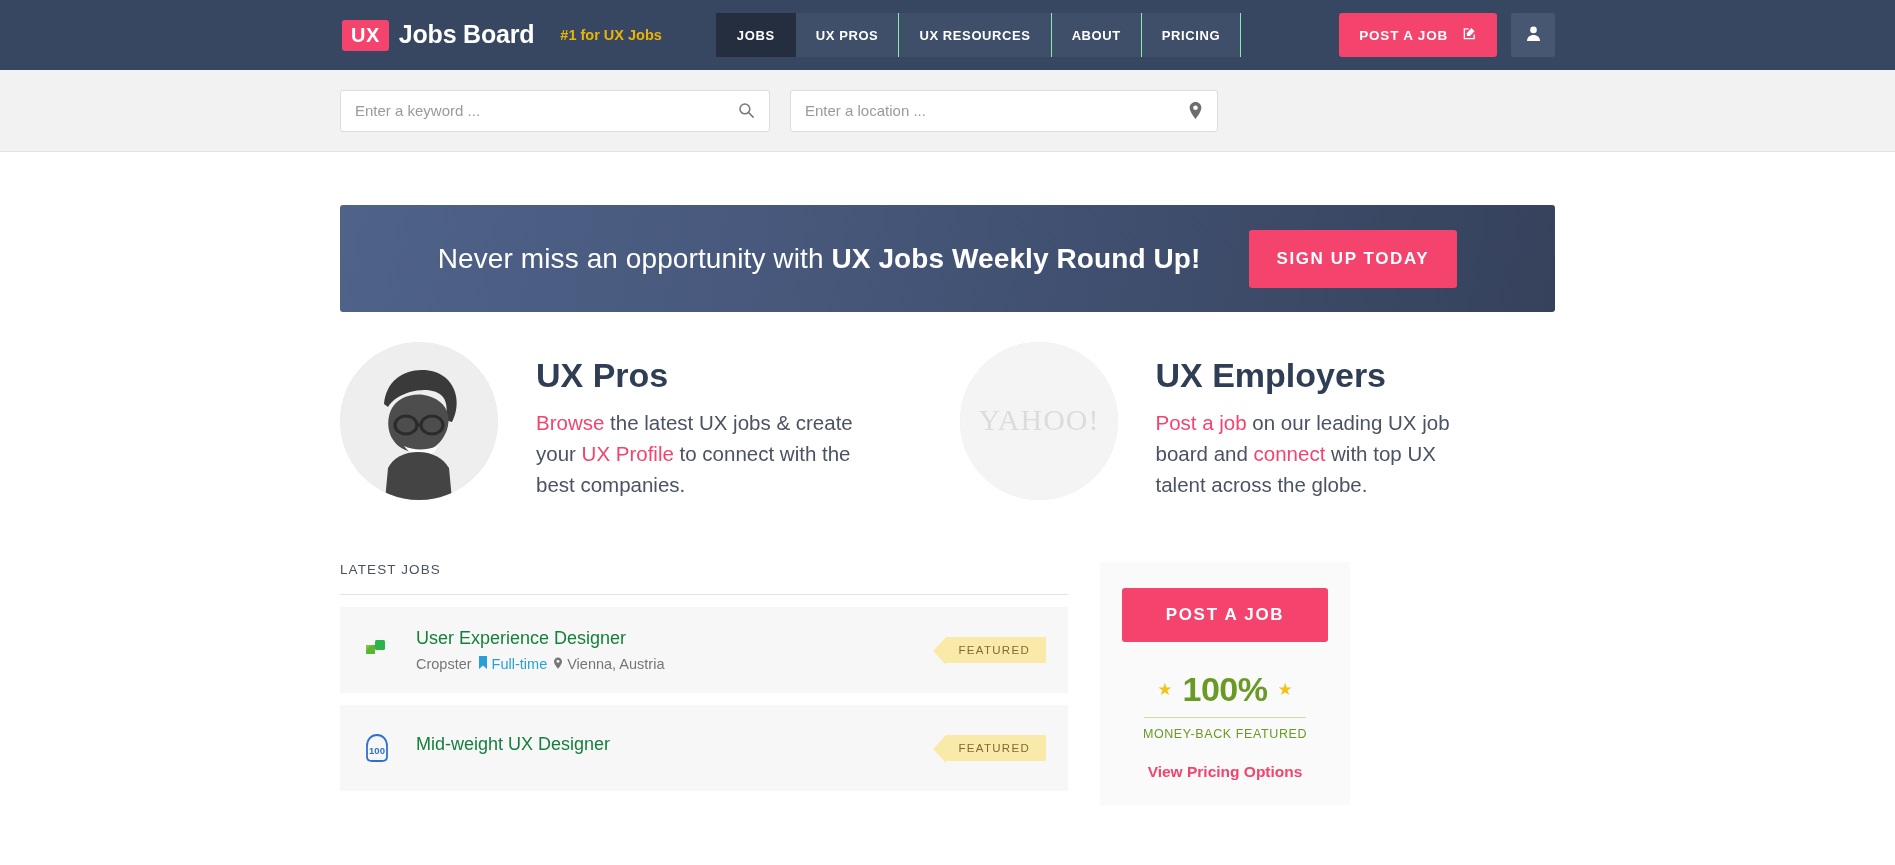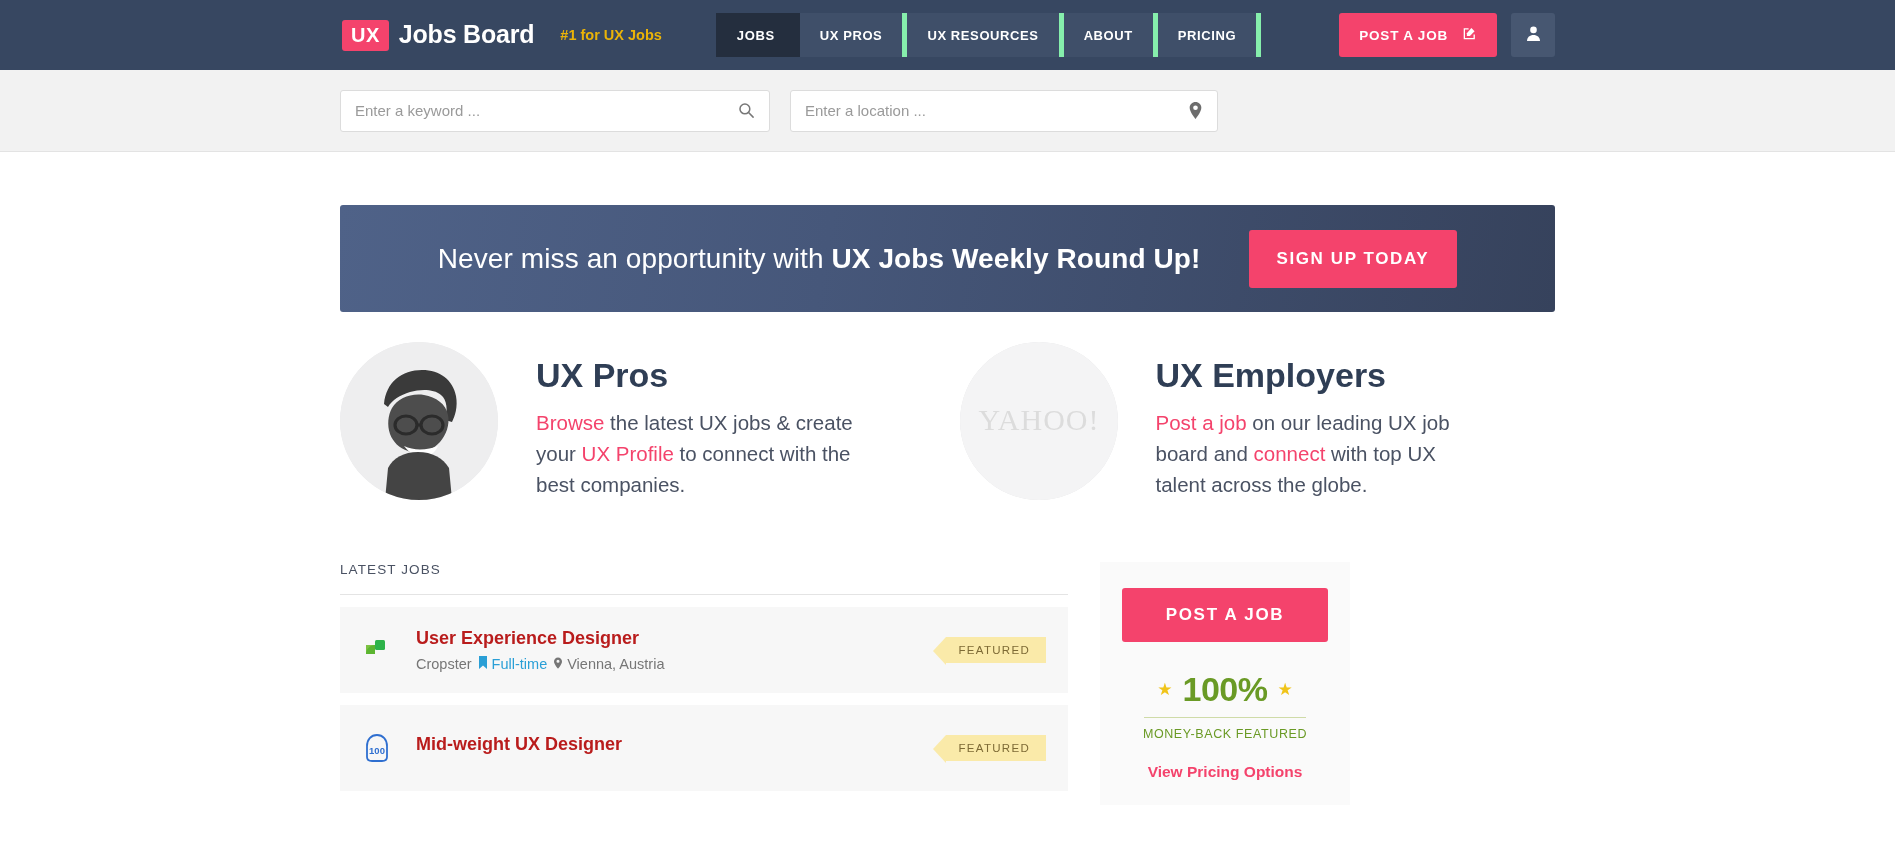--- a/index.html
+++ b/index.html
@@ -61,21 +61,21 @@
   }
   .nav-item {
     display: flex;
     align-items: center;
     padding: 0 20px;
     color: #ffffff;
     font-size: 13px;
     font-weight: bold;
     letter-spacing: 0.6px;
     background: #47577180;
-    border-right: 5px solid #86efac;
+    border-right: 1px solid #86efac;
     cursor: pointer;
     white-space: nowrap;
   }
   .nav-item:first-child { border-left: 1px solid #5a6a84; }
   .nav-item.active { background: #242e3e; border-color: #242e3e; }
   .header-right {
     margin-left: auto;
     display: flex;
     align-items: center;
     gap: 14px;
@@ -238,22 +238,22 @@
   }
   .job-logo {
     width: 46px; height: 46px;
     flex: none;
     display: flex; align-items: center; justify-content: center;
     margin-right: 16px;
   }
   .job-main { flex: 1; }
   .job-title {
     font-size: 18px;
-    font-weight: bold;
-    color: #b91c1c;
+    font-weight: normal;
+    color: #15803d;
     margin-bottom: 7px;
   }
   .job-meta {
     font-size: 14.5px;
     color: #767676;
     display: flex;
     align-items: center;
     gap: 7px;
     flex-wrap: nowrap;
   }

